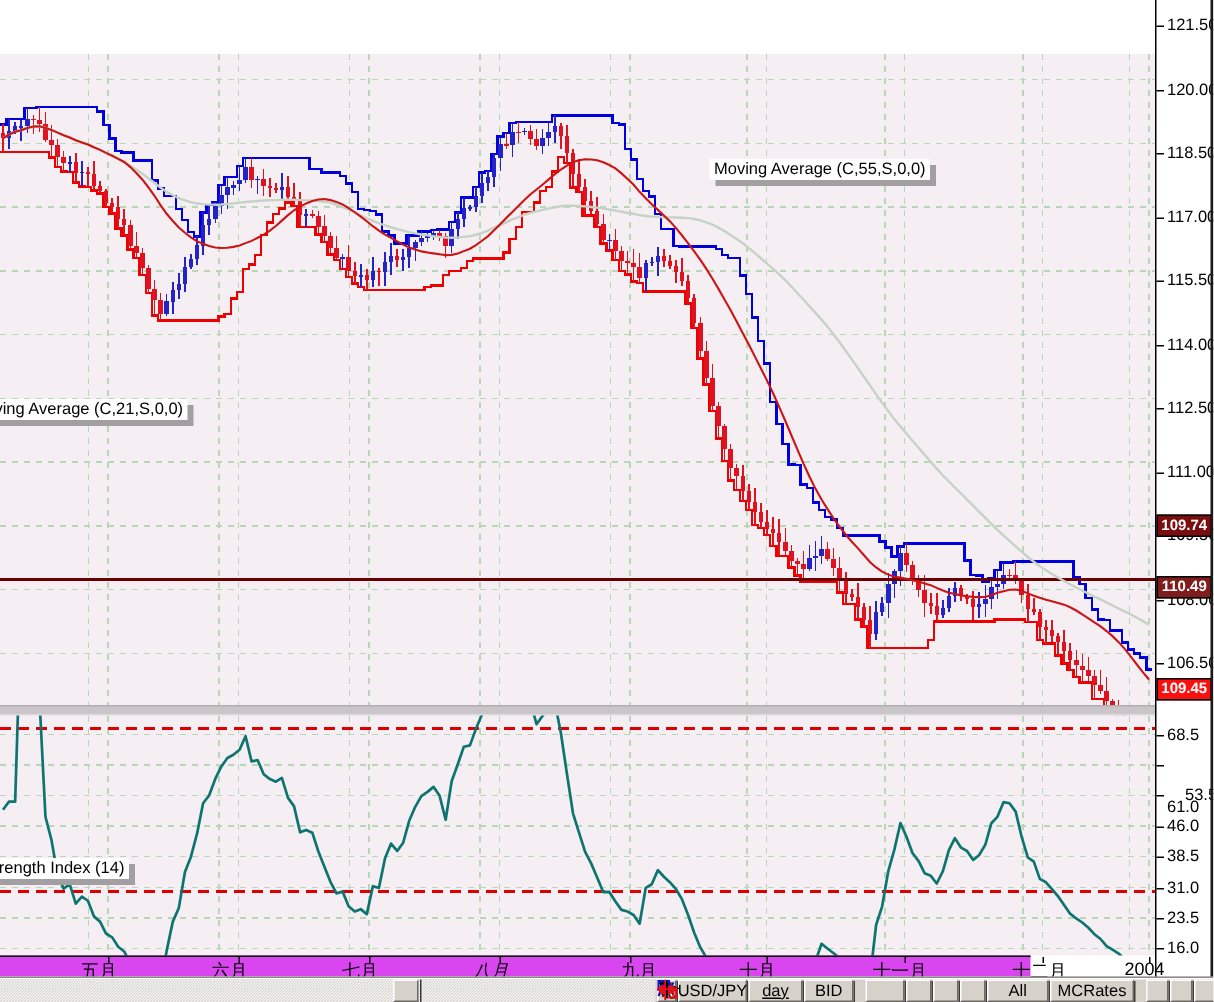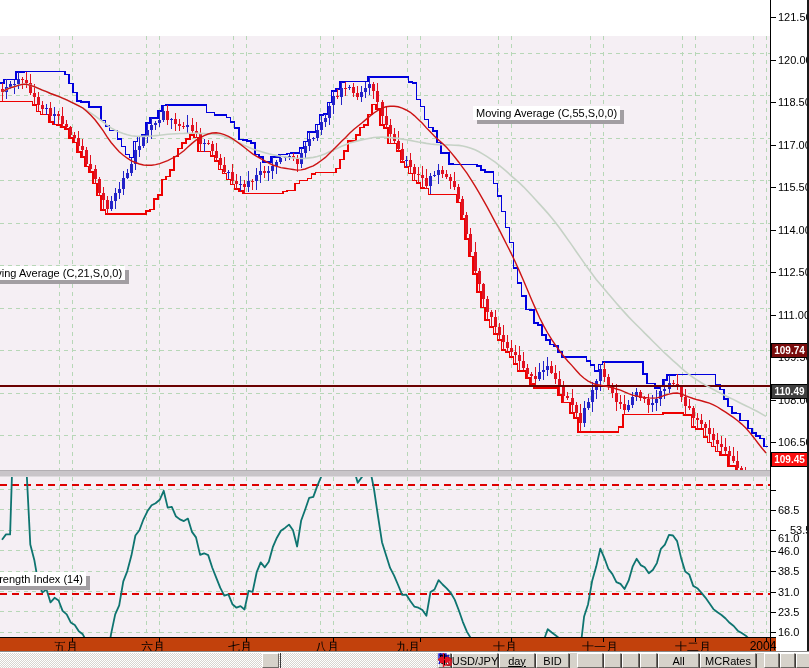--- a/index.html
+++ b/index.html
@@ -12,21 +12,21 @@
   svg{position:absolute;left:0;top:0;}
   .ind-label{position:absolute;height:14px;line-height:14px;padding:0 3px;background:#ffffff;
              color:#000;font-size:11px;white-space:nowrap;box-shadow:4px 4px 0 #a29ea2;z-index:5;}
   #axis{position:absolute;left:770px;top:0;width:39px;height:651px;background:#fff;}
   #axis-vline{position:absolute;left:770px;top:0;width:1px;height:651px;background:#000;z-index:6;}
   #right-edge{position:absolute;left:807px;top:0;width:2px;height:651px;background:#1a1a1a;z-index:6;}
   .tickmark{position:absolute;left:1px;width:5px;height:1px;background:#000;}
   .ticklabel{position:absolute;left:8px;font-size:11px;color:#000;white-space:nowrap;}
   .marker{position:absolute;left:1px;width:35px;height:13px;border:1px solid #000;color:#fff;
           font-size:10px;font-weight:bold;text-align:center;line-height:13px;z-index:4;}
-  #xaxis{position:absolute;left:0;top:637px;width:776px;height:14px;background:#c2410c;
+  #xaxis{position:absolute;left:0;top:637px;width:687px;height:14px;background:#d946ef;
          border-top:1px solid #000;box-sizing:border-box;}
   .xtick{position:absolute;top:0;width:1px;height:4px;background:#000;}
   .xlabel{position:absolute;top:1px;font-size:12px;color:#000;transform:translateX(-50%);white-space:nowrap;}
   #bottombar{position:absolute;left:0;top:651px;width:809px;height:17px;background:#d6d2ca;
              border-top:1px solid #8a8a8a;box-sizing:border-box;box-shadow:inset 0 1px 0 #ffffff;padding-left:29px;}
   #scrollbar{position:absolute;left:0;top:1px;width:437px;height:15px;background:#d8d4d0;
              background-image:linear-gradient(45deg,#fff 25%,transparent 25%,transparent 75%,#fff 75%),
                               linear-gradient(45deg,#fff 25%,transparent 25%,transparent 75%,#fff 75%);
              background-size:2px 2px;background-position:0 0,1px 1px;}
   #scroll-thumb{position:absolute;left:262px;top:0;width:17px;height:15px;background:#d6d2ca;
@@ -518,53 +518,53 @@
       <div class="ticklabel" style="top: 266px;">112.50</div>
       <div class="tickmark" style="top: 315px;"></div>
       <div class="ticklabel" style="top: 309px;">111.00</div>
       <div class="tickmark" style="top: 357px;"></div>
       <div class="ticklabel" style="top: 351px;">109.50</div>
       <div class="tickmark" style="top: 400px;"></div>
       <div class="ticklabel" style="top: 394px;">108.00</div>
       <div class="tickmark" style="top: 442px;"></div>
       <div class="ticklabel" style="top: 436px;">106.50</div>
       <div class="tickmark" style="top: 490px;"></div>
-      <div class="ticklabel" style="top: 504px;">68.5</div>
+      <div class="ticklabel" style="top: 484px;">68.5</div>
       <div class="tickmark" style="top: 510px;"></div>
       <div class="ticklabel" style="top: 504px; margin-top: 28px;">61.0</div>
       <div class="tickmark" style="top: 530px;"></div>
       <div class="ticklabel" style="top: 524px; padding-left: 12px;">53.5</div>
       <div class="tickmark" style="top: 551px;"></div>
       <div class="ticklabel" style="top: 545px;">46.0</div>
       <div class="tickmark" style="top: 571px;"></div>
       <div class="ticklabel" style="top: 565px;">38.5</div>
       <div class="tickmark" style="top: 592px;"></div>
       <div class="ticklabel" style="top: 586px;">31.0</div>
       <div class="tickmark" style="top: 612px;"></div>
       <div class="ticklabel" style="top: 606px;">23.5</div>
       <div class="tickmark" style="top: 632px;"></div>
       <div class="ticklabel" style="top: 626px;">16.0</div>
       <div class="marker" style="top: 343px; background: rgb(122, 13, 13);">109.74</div>
-      <div class="marker" style="top: 384px; background: #404040;">110.49</div>
+      <div class="marker" style="top: 384px; background: #7f1d1d;">110.49</div>
       <div class="marker" style="top: 452px; background: rgb(251, 15, 15);">109.45</div>
     </div>
   <div id="axis-vline"></div>
   <div id="right-edge"></div>
 
   <div id="xaxis">
       <div class="xtick" style="left: 72px;"></div>
       <div class="xlabel" style="left: 66px;">五月</div>
       <div class="xtick" style="left: 159px;"></div>
       <div class="xlabel" style="left: 153px;">六月</div>
       <div class="xtick" style="left: 246px;"></div>
       <div class="xlabel" style="left: 240px;">七月</div>
       <div class="xtick" style="left: 333px;"></div>
-      <div class="xlabel" style="left: 327px;">八月</div>
+      <div class="xlabel" style="left: 327px; font-style: italic;">八月</div>
       <div class="xtick" style="left: 420px;"></div>
-      <div class="xlabel" style="left: 408px;">九月</div>
+      <div class="xlabel" style="left: 426px;">九月</div>
       <div class="xtick" style="left: 511px;"></div>
       <div class="xlabel" style="left: 505px;">十月</div>
       <div class="xtick" style="left: 603px;"></div>
       <div class="xlabel" style="left: 600px;">十一月</div>
       <div class="xtick" style="left: 695px;"></div>
       <div class="xlabel" style="left: 693px;">十二月</div>
       <div class="xtick" style="left: 766px;"></div>
       <div class="xlabel" style="left: 763px;">2004</div>
     </div>
 

